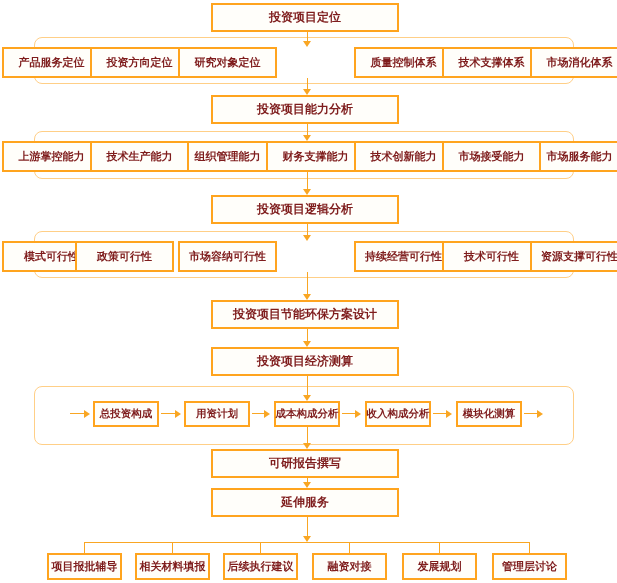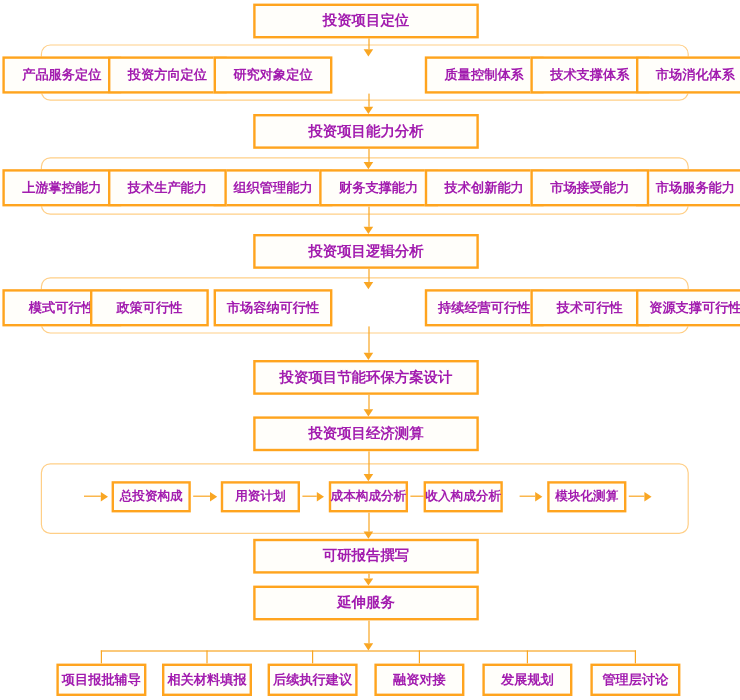--- a/index.html
+++ b/index.html
@@ -1,19 +1,19 @@
 <!DOCTYPE html>
 <html><head>
 <meta charset="utf-8">
 <style>
   html,body{margin:0;padding:0;background:#ffffff;}
   #stage{position:relative;width:617px;height:583px;background:#ffffff;overflow:hidden;
          font-family:"Liberation Serif","DejaVu Serif",serif;}
   .nb,.hb{position:absolute;box-sizing:border-box;background:#FFFEFA;border:2px solid #FFA41E;
-          display:flex;align-items:center;justify-content:center;font-weight:bold;color:#a21caf;
+          display:flex;align-items:center;justify-content:center;font-weight:bold;color:#7f1d1d;
           white-space:nowrap;z-index:3;}
   .nb{width:99px;height:31px;font-size:11px;}
   .nb2{width:66px;height:26px;font-size:10.5px;}
   .nb3{width:75px;height:27px;font-size:11px;}
   .hb{left:211px;width:188px;height:29px;font-size:12px;}
   .bracket{position:absolute;left:34px;width:540px;border:1px solid #FFCF87;border-radius:8px;
            box-sizing:border-box;z-index:1;background:transparent;}
   .vl{position:absolute;left:307px;width:1px;background:#F9A623;z-index:2;}
   .vh{position:absolute;left:303px;width:0;height:0;border-left:4px solid transparent;
       border-right:4px solid transparent;border-top:6px solid #F9A623;z-index:4;}
@@ -90,21 +90,21 @@
   <div class="nb" style="left:2px;top:241px">模式可行性</div>
   <div class="nb" style="left:75px;top:241px">政策可行性</div>
   <div class="nb" style="left:178px;top:241px">市场容纳可行性</div>
   <div class="nb" style="left:354px;top:241px">持续经营可行性</div>
   <div class="nb" style="left:442px;top:241px">技术可行性</div>
   <div class="nb" style="left:530px;top:241px">资源支撑可行性</div>
 
   <div class="nb nb2" style="left:93px;top:401px">总投资构成</div>
   <div class="nb nb2" style="left:184px;top:401px">用资计划</div>
   <div class="nb nb2" style="left:274px;top:401px">成本构成分析</div>
-  <div class="nb nb2" style="left:353px;top:401px">收入构成分析</div>
+  <div class="nb nb2" style="left:365px;top:401px">收入构成分析</div>
   <div class="nb nb2" style="left:456px;top:401px">模块化测算</div>
 
   <div class="hl" style="left:70px;width:14px"></div>
   <div class="hh" style="left:84px"></div>
   <div class="hl" style="left:161px;width:14px"></div>
   <div class="hh" style="left:175px"></div>
   <div class="hl" style="left:252px;width:12px"></div>
   <div class="hh" style="left:264px"></div>
   <div class="hl" style="left:342px;width:13px"></div>
   <div class="hh" style="left:355px"></div>

